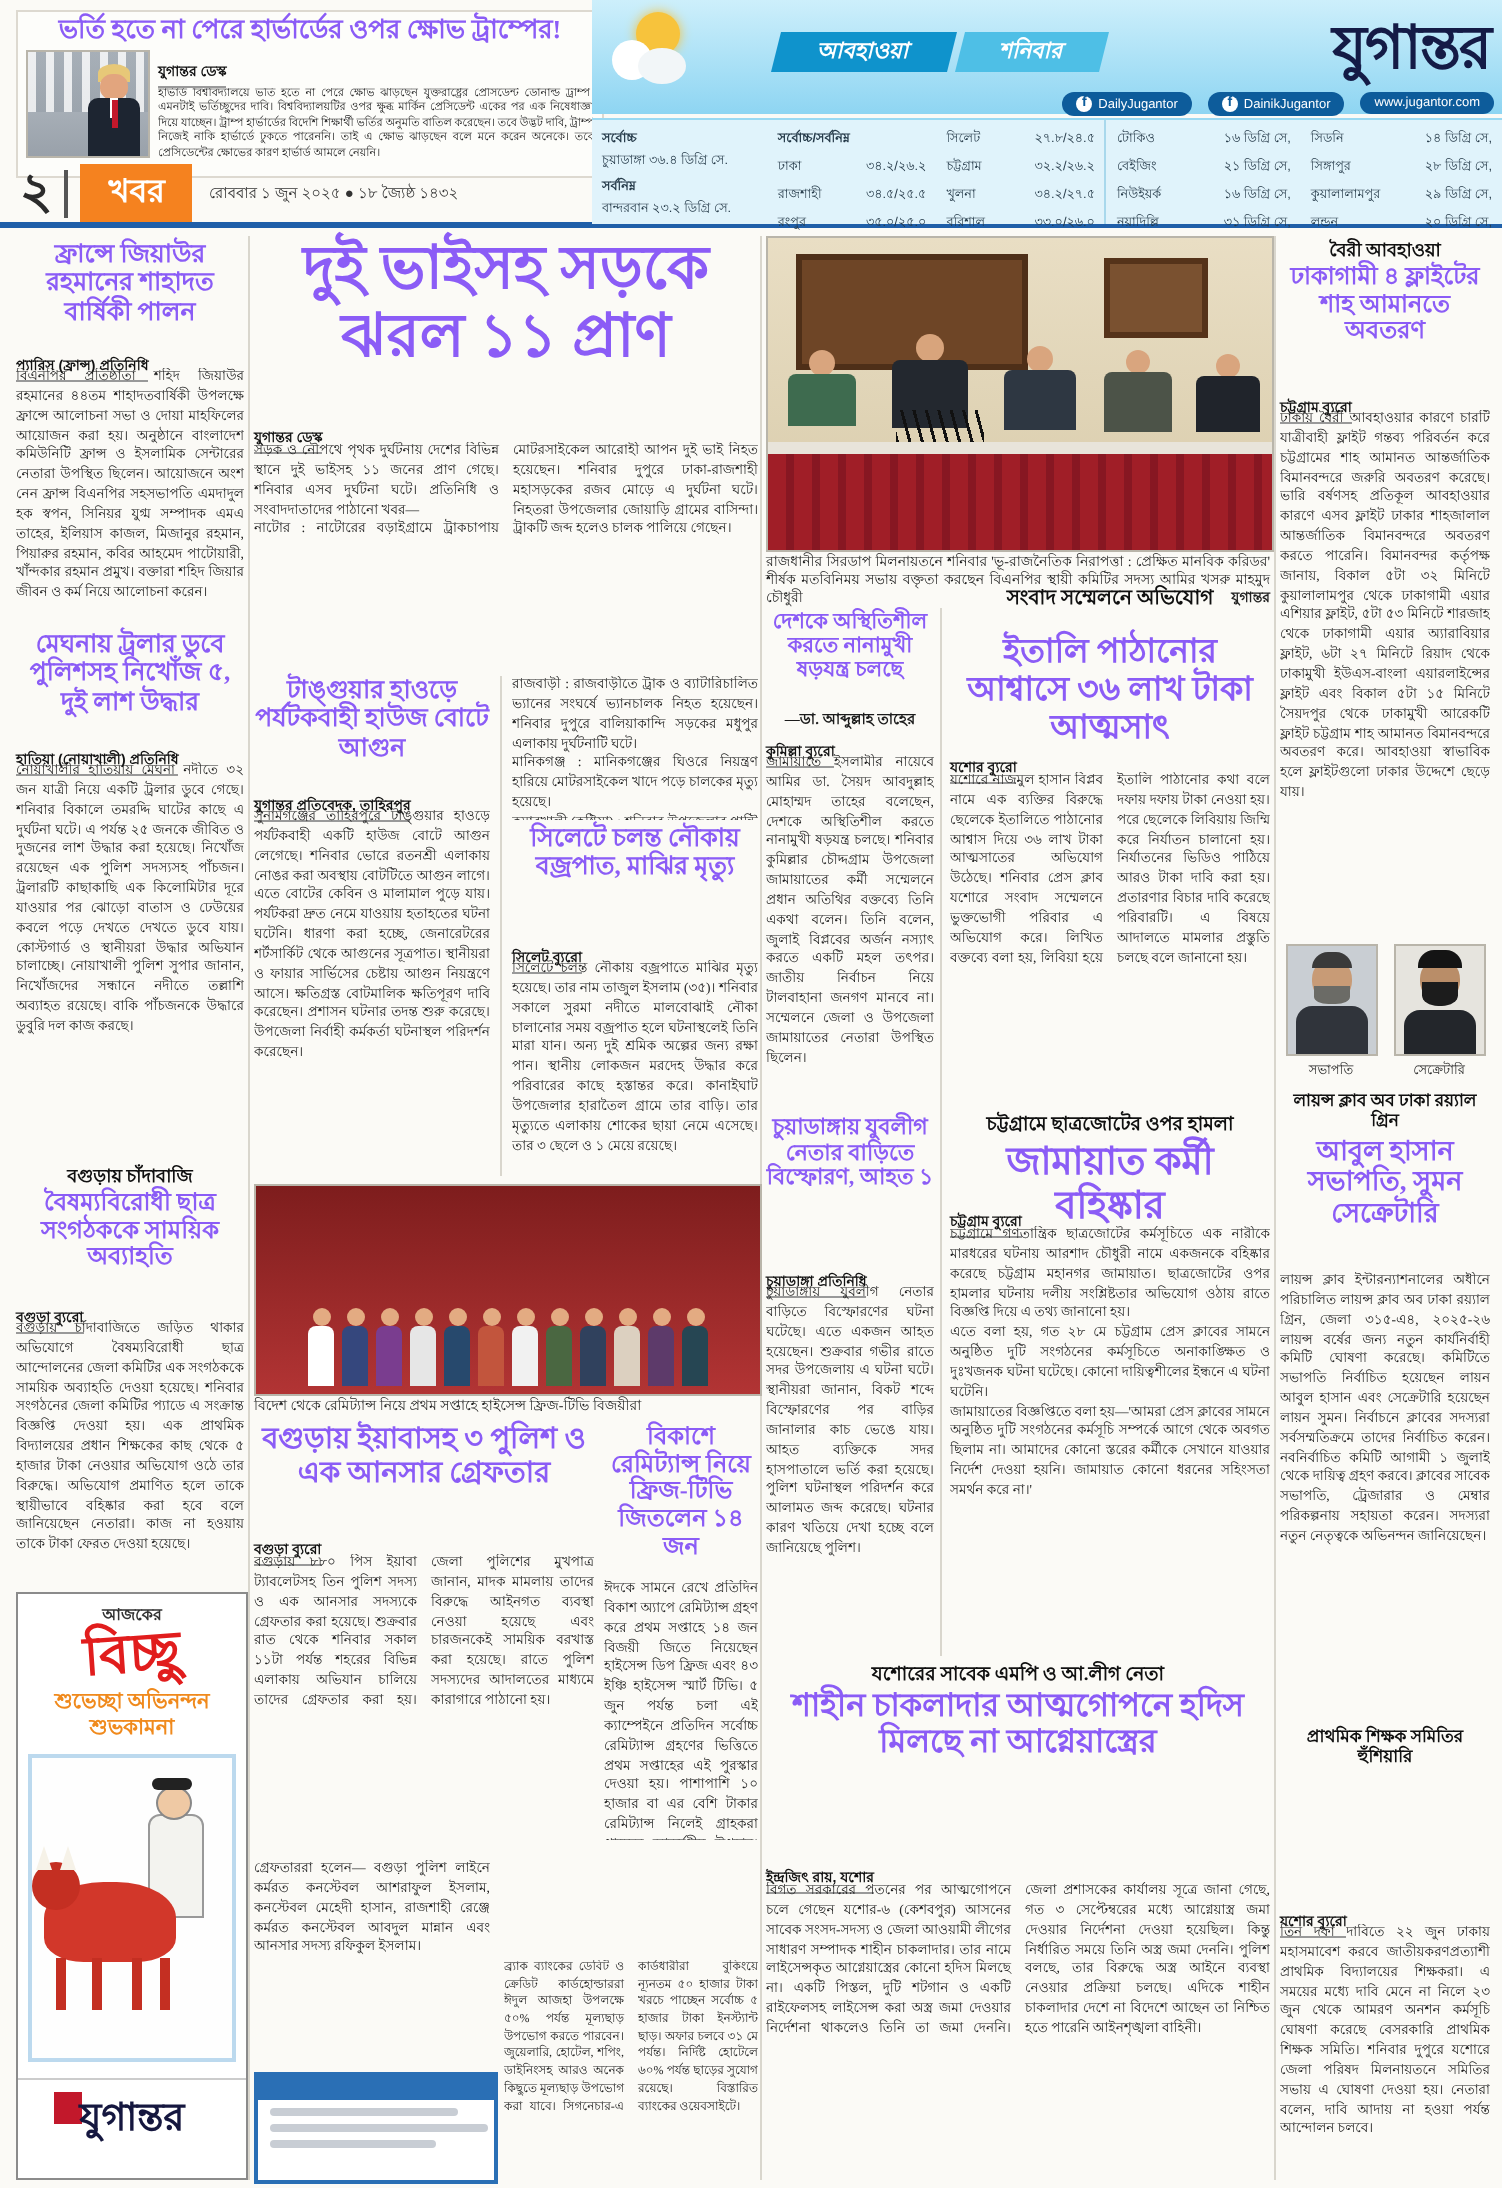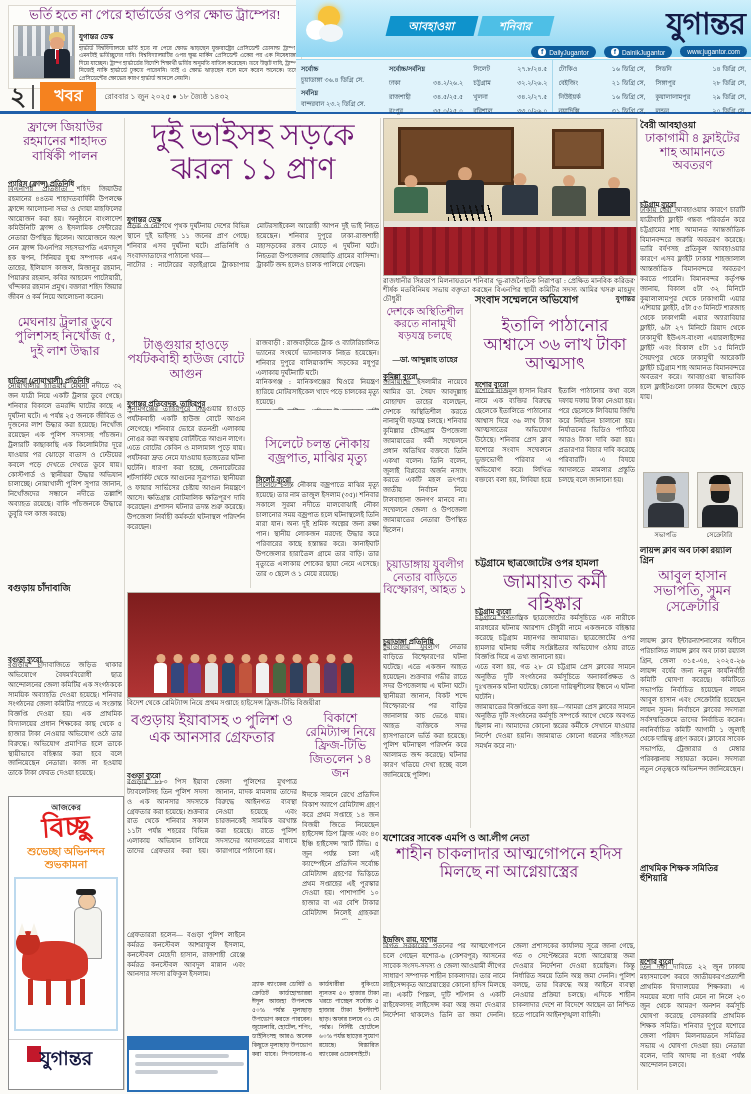--- a/index.html
+++ b/index.html
@@ -1,20 +1,20 @@
 <!DOCTYPE html>
 <html><head>
 <meta charset="utf-8">
 <style>
   html,body{margin:0;padding:0;background:#e9e7e0;}
   #sheet{position:relative;width:751px;height:1094px;background:#fbfaf6;overflow:hidden;
          font-family:"Liberation Serif",serif;color:#1b1b1b;}
   .abs{position:absolute;}
-  .h{font-weight:normal;text-align:center;color:#701a75;line-height:1.14;}
-  .k{font-weight:bold;text-align:left;color:#101010;line-height:1.15;}
+  .h{font-weight:bold;text-align:center;color:#8b5cf6;line-height:1.14;}
+  .k{font-weight:bold;text-align:center;color:#101010;line-height:1.15;}
   .bd{font-size:6.8px;line-height:1.45;text-align:justify;white-space:pre-line;color:#222;}
   .c2{column-count:2;column-gap:7px;}
   .byw{font-family:"Liberation Sans",sans-serif;}
   .by{display:inline-block;font-size:7px;font-weight:bold;color:#111;
       border-bottom:1px solid #999;padding-bottom:1px;}
   .cap{font-size:7px;line-height:1.3;color:#222;text-align:justify;}
   .vsep{position:absolute;width:1px;background:#d9d6cd;}
   .rule{position:absolute;background:#1f5fa9;}
   
   #wstrip{background:linear-gradient(180deg,#cdeffb,#8ed5f2);}
@@ -187,20 +187,21 @@
 
   <div class="abs h" style="left:8px;top:120px;width:114px;font-size:12.5px;">ফ্রান্সে জিয়াউর রহমানের শাহাদত বার্ষিকী পালন</div>
   <div class="abs byw" style="left:8px;top:172px;"><span class="by">প্যারিস (ফ্রান্স) প্রতিনিধি</span></div>
   <div class="abs bd" style="left:8px;top:184px;width:114px;height:128px;overflow:hidden;">বিএনপির প্রতিষ্ঠাতা শহিদ জিয়াউর রহমানের ৪৪তম শাহাদতবার্ষিকী উপলক্ষে ফ্রান্সে আলোচনা সভা ও দোয়া মাহফিলের আয়োজন করা হয়। অনুষ্ঠানে বাংলাদেশ কমিউনিটি ফ্রান্স ও ইসলামিক সেন্টারের নেতারা উপস্থিত ছিলেন। আয়োজনে অংশ নেন ফ্রান্স বিএনপির সহসভাপতি এমদাদুল হক স্বপন, সিনিয়র যুগ্ম সম্পাদক এমএ তাহের, ইলিয়াস কাজল, মিজানুর রহমান, পিয়ারুর রহমান, কবির আহমেদ পাটোয়ারী, খাঁন্দকার রহমান প্রমুখ। বক্তারা শহিদ জিয়ার জীবন ও কর্ম নিয়ে আলোচনা করেন।</div>
 
   <div class="abs h" style="left:8px;top:315px;width:114px;font-size:12.5px;">মেঘনায় ট্রলার ডুবে পুলিশসহ নিখোঁজ ৫, দুই লাশ উদ্ধার</div>
   <div class="abs byw" style="left:8px;top:369px;"><span class="by">হাতিয়া (নোয়াখালী) প্রতিনিধি</span></div>
   <div class="abs bd" style="left:8px;top:381px;width:114px;height:198px;overflow:hidden;">নোয়াখালীর হাতিয়ায় মেঘনা নদীতে ৩২ জন যাত্রী নিয়ে একটি ট্রলার ডুবে গেছে। শনিবার বিকালে তমরদ্দি ঘাটের কাছে এ দুর্ঘটনা ঘটে। এ পর্যন্ত ২৫ জনকে জীবিত ও দুজনের লাশ উদ্ধার করা হয়েছে। নিখোঁজ রয়েছেন এক পুলিশ সদস্যসহ পাঁচজন। ট্রলারটি কাছাকাছি এক কিলোমিটার দূরে যাওয়ার পর ঝোড়ো বাতাস ও ঢেউয়ের কবলে পড়ে দেখতে দেখতে ডুবে যায়। কোস্টগার্ড ও স্থানীয়রা উদ্ধার অভিযান চালাচ্ছে। নোয়াখালী পুলিশ সুপার জানান, নিখোঁজদের সন্ধানে নদীতে তল্লাশি অব্যাহত রয়েছে। বাকি পাঁচজনকে উদ্ধারে ডুবুরি দল কাজ করছে।</div>
 
   <div class="abs k" style="left:8px;top:583px;width:114px;font-size:9px;">বগুড়ায় চাঁদাবাজি</div>
+  <div class="abs h" style="left:8px;top:595px;width:114px;font-size:12px;">বৈষম্যবিরোধী ছাত্র সংগঠককে সাময়িক অব্যাহতি</div>
   <div class="abs byw" style="left:8px;top:648px;"><span class="by">বগুড়া ব্যুরো</span></div>
   <div class="abs bd" style="left:8px;top:660px;width:114px;height:132px;overflow:hidden;">বগুড়ায় চাঁদাবাজিতে জড়িত থাকার অভিযোগে বৈষম্যবিরোধী ছাত্র আন্দোলনের জেলা কমিটির এক সংগঠককে সাময়িক অব্যাহতি দেওয়া হয়েছে। শনিবার সংগঠনের জেলা কমিটির প্যাডে এ সংক্রান্ত বিজ্ঞপ্তি দেওয়া হয়। এক প্রাথমিক বিদ্যালয়ের প্রধান শিক্ষকের কাছ থেকে ৫ হাজার টাকা নেওয়ার অভিযোগ ওঠে তার বিরুদ্ধে। অভিযোগ প্রমাণিত হলে তাকে স্থায়ীভাবে বহিষ্কার করা হবে বলে জানিয়েছেন নেতারা। কাজ না হওয়ায় তাকে টাকা ফেরত দেওয়া হয়েছে।</div>
 
   <div class="abs" style="left:8px;top:796px;width:114px;height:292px;border:1px solid #8b8b8b;background:#fff;text-align:center;">
     <div style="font-size:8px;font-weight:bold;color:#333;margin-top:4px;">আজকের</div>
     <div style="font-size:27px;font-weight:bold;color:#e11d1d;transform:rotate(-4deg);line-height:1;">বিচ্ছু</div>
     <div style="font-size:10.5px;font-weight:bold;color:#f08a1d;line-height:1.25;margin-top:4px;padding:0 4px;">শুভেচ্ছা অভিনন্দন শুভকামনা</div>
     <div style="position:relative;margin:6px 5px 0 5px;height:150px;border:2px solid #bcd9ee;background:#fefefe;overflow:hidden;">
       <div class="abs" style="left:58px;top:28px;width:26px;height:50px;background:#f3f3ef;border:1px solid #999;border-radius:6px 6px 0 0;"></div>
       <div class="abs" style="left:62px;top:14px;width:16px;height:15px;border-radius:50%;background:#efc9a4;border:1px solid #888;"></div>
@@ -225,21 +226,21 @@
   <div class="abs bd c2" style="left:127px;top:221px;width:252px;height:112px;overflow:hidden;">সড়ক ও নৌপথে পৃথক দুর্ঘটনায় দেশের বিভিন্ন স্থানে দুই ভাইসহ ১১ জনের প্রাণ গেছে। শনিবার এসব দুর্ঘটনা ঘটে। প্রতিনিধি ও সংবাদদাতাদের পাঠানো খবর—
 নাটোর : নাটোরের বড়াইগ্রামে ট্রাকচাপায় মোটরসাইকেল আরোহী আপন দুই ভাই নিহত হয়েছেন। শনিবার দুপুরে ঢাকা-রাজশাহী মহাসড়কের রজব মোড়ে এ দুর্ঘটনা ঘটে। নিহতরা উপজেলার জোয়াড়ি গ্রামের বাসিন্দা। ট্রাকটি জব্দ হলেও চালক পালিয়ে গেছেন।</div>
 
   <div class="abs h" style="left:127px;top:338px;width:118px;font-size:12.5px;">টাঙ্গুয়ার হাওড়ে পর্যটকবাহী হাউজ বোটে আগুন</div>
   <div class="abs byw" style="left:127px;top:392px;"><span class="by">যুগান্তর প্রতিবেদক, তাহিরপুর</span></div>
   <div class="abs bd" style="left:127px;top:404px;width:118px;height:184px;overflow:hidden;">সুনামগঞ্জের তাহিরপুরে টাঙ্গুয়ার হাওড়ে পর্যটকবাহী একটি হাউজ বোটে আগুন লেগেছে। শনিবার ভোরে রতনশ্রী এলাকায় নোঙর করা অবস্থায় বোটটিতে আগুন লাগে। এতে বোটের কেবিন ও মালামাল পুড়ে যায়। পর্যটকরা দ্রুত নেমে যাওয়ায় হতাহতের ঘটনা ঘটেনি। ধারণা করা হচ্ছে, জেনারেটরের শর্টসার্কিট থেকে আগুনের সূত্রপাত। স্থানীয়রা ও ফায়ার সার্ভিসের চেষ্টায় আগুন নিয়ন্ত্রণে আসে। ক্ষতিগ্রস্ত বোটমালিক ক্ষতিপূরণ দাবি করেছেন। প্রশাসন ঘটনার তদন্ত শুরু করেছে। উপজেলা নির্বাহী কর্মকর্তা ঘটনাস্থল পরিদর্শন করেছেন।</div>
 
   <div class="abs bd" style="left:256px;top:338px;width:123px;height:72px;overflow:hidden;">রাজবাড়ী : রাজবাড়ীতে ট্রাক ও ব্যাটারিচালিত ভ্যানের সংঘর্ষে ভ্যানচালক নিহত হয়েছেন। শনিবার দুপুরে বালিয়াকান্দি সড়কের মধুপুর এলাকায় দুর্ঘটনাটি ঘটে।
 মানিকগঞ্জ : মানিকগঞ্জের ঘিওরে নিয়ন্ত্রণ হারিয়ে মোটরসাইকেল খাদে পড়ে চালকের মৃত্যু হয়েছে।
 কুমারখালী (কুষ্টিয়া) : শনিবার উপজেলার পান্টি ইউনিয়নের কুষ্টিয়া-রাজবাড়ী আঞ্চলিক মহাসড়কে বাসচাপায় একজন নিহত হন।</div>
-  <div class="abs h" style="left:256px;top:412px;width:123px;font-size:12.5px;margin-top:25px;">সিলেটে চলন্ত নৌকায় বজ্রপাত, মাঝির মৃত্যু</div>
+  <div class="abs h" style="left:256px;top:412px;width:123px;font-size:12.5px;">সিলেটে চলন্ত নৌকায় বজ্রপাত, মাঝির মৃত্যু</div>
   <div class="abs byw" style="left:256px;top:468px;"><span class="by">সিলেট ব্যুরো</span></div>
   <div class="abs bd" style="left:256px;top:480px;width:123px;height:106px;overflow:hidden;">সিলেটে চলন্ত নৌকায় বজ্রপাতে মাঝির মৃত্যু হয়েছে। তার নাম তাজুল ইসলাম (৩৫)। শনিবার সকালে সুরমা নদীতে মালবোঝাই নৌকা চালানোর সময় বজ্রপাত হলে ঘটনাস্থলেই তিনি মারা যান। অন্য দুই শ্রমিক অল্পের জন্য রক্ষা পান। স্থানীয় লোকজন মরদেহ উদ্ধার করে পরিবারের কাছে হস্তান্তর করে। কানাইঘাট উপজেলার হারাতৈল গ্রামে তার বাড়ি। তার মৃত্যুতে এলাকায় শোকের ছায়া নেমে এসেছে। তার ৩ ছেলে ও ১ মেয়ে রয়েছে।</div>
 
   <div class="photo" style="left:127px;top:592px;width:252px;height:104px;background:linear-gradient(180deg,#7e1d1d,#b23434);">
     <div class="crowd">
       <span style="background:#ffffff;"></span>
         <span style="background:#35477d;"></span>
         <span style="background:#7a3d8f;"></span>
       <span style="background:#e6e6e6;"></span>
         <span style="background:#27496d;"></span>

